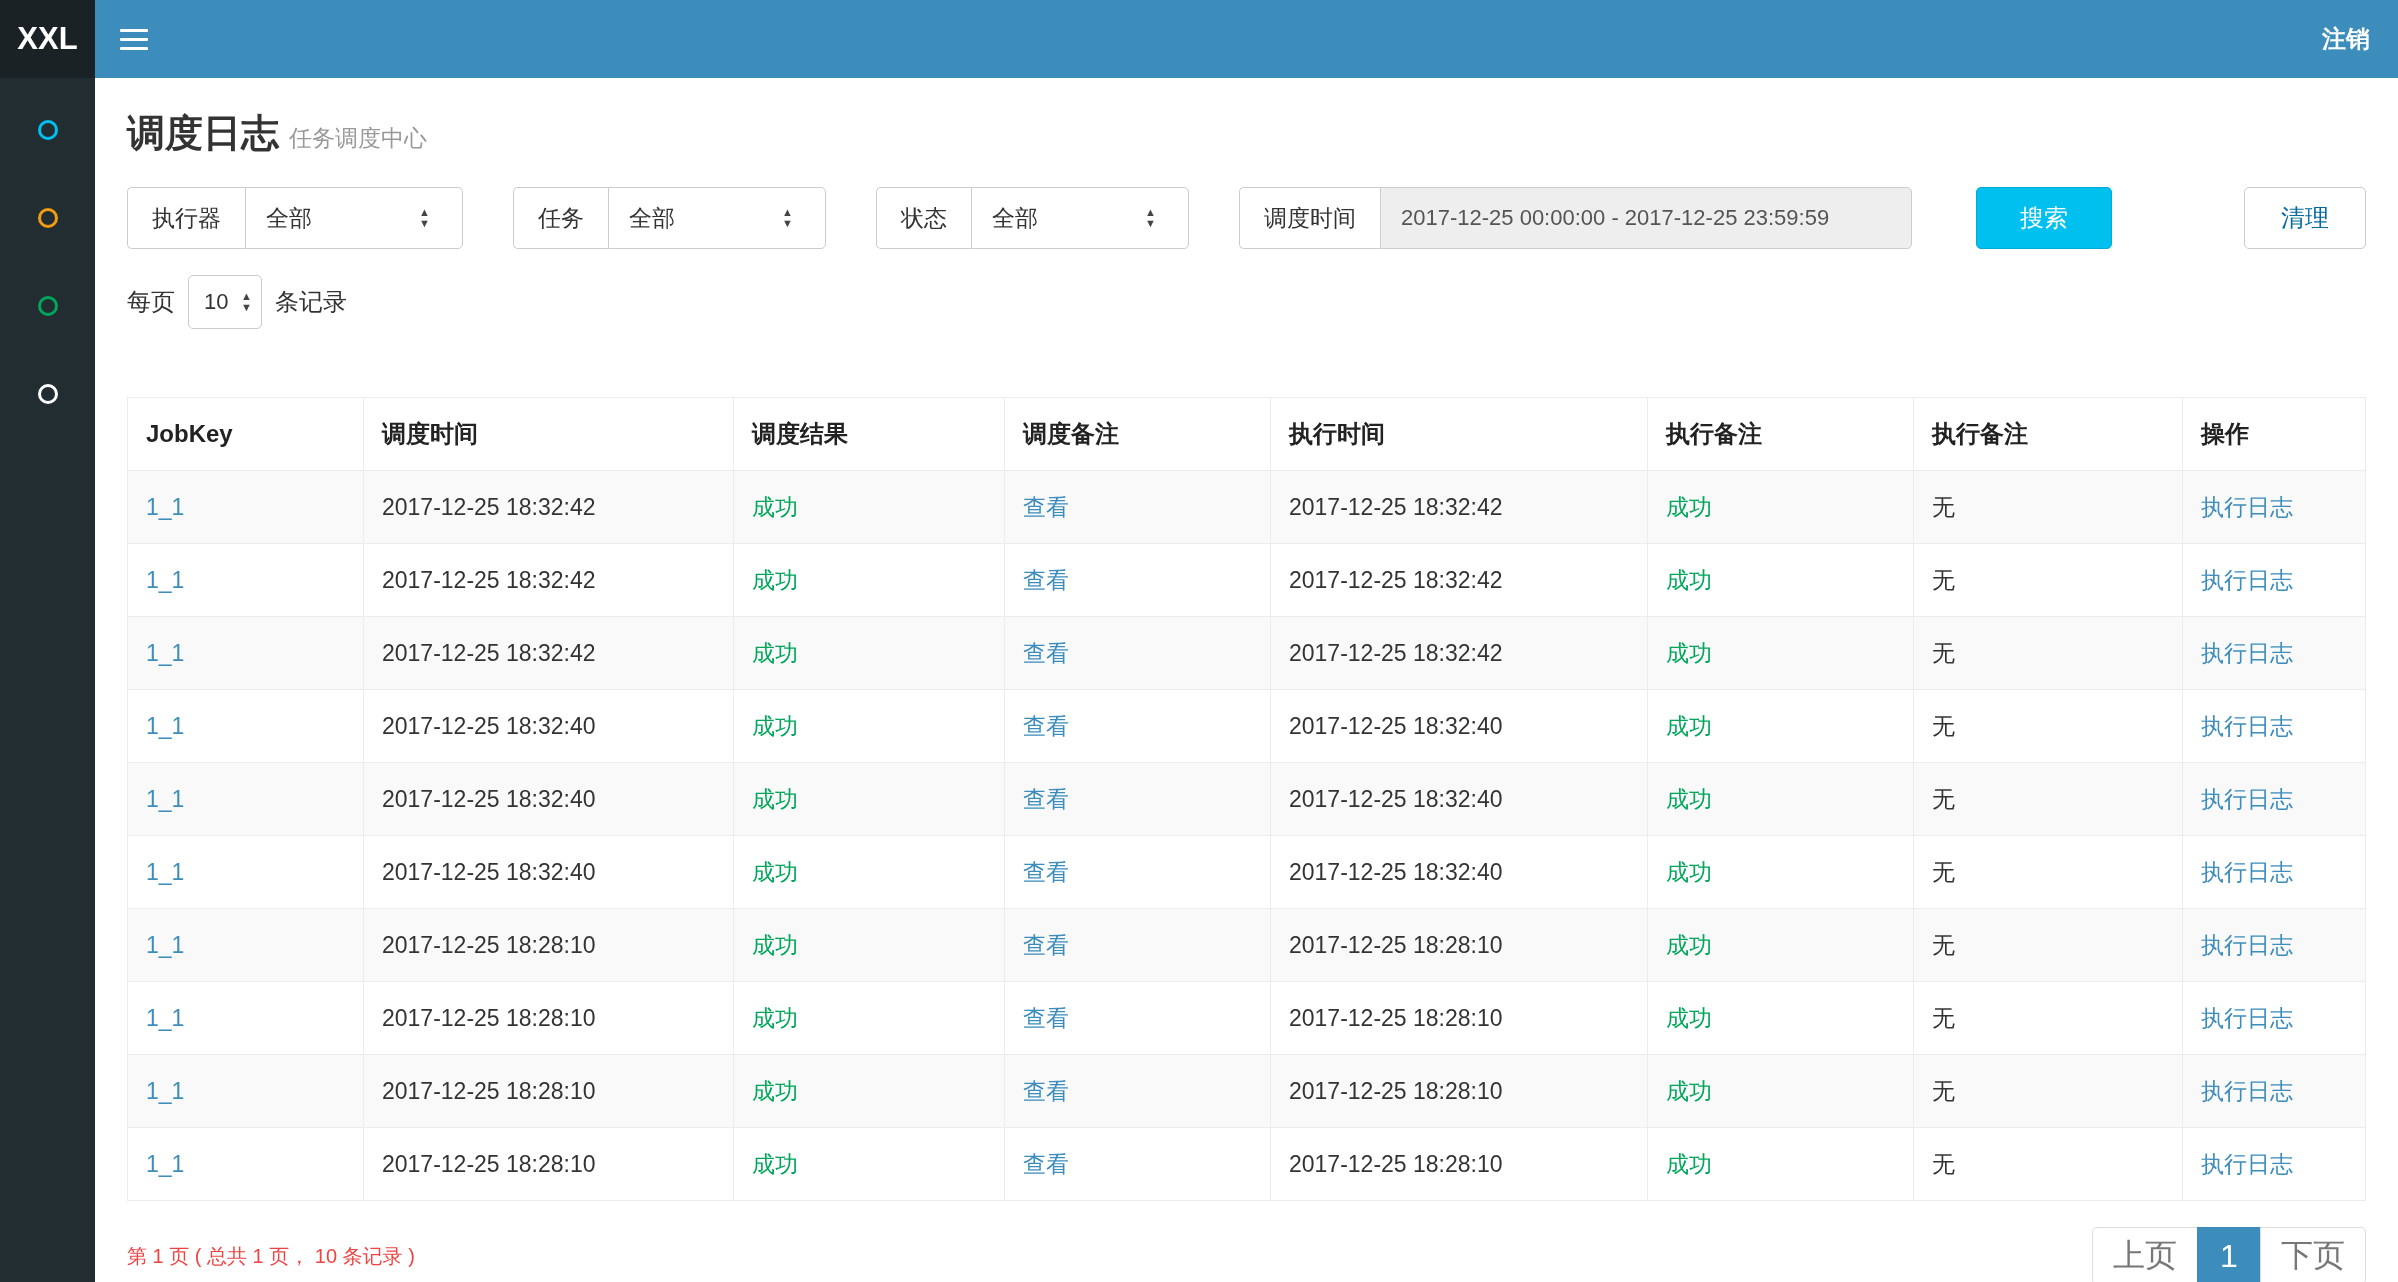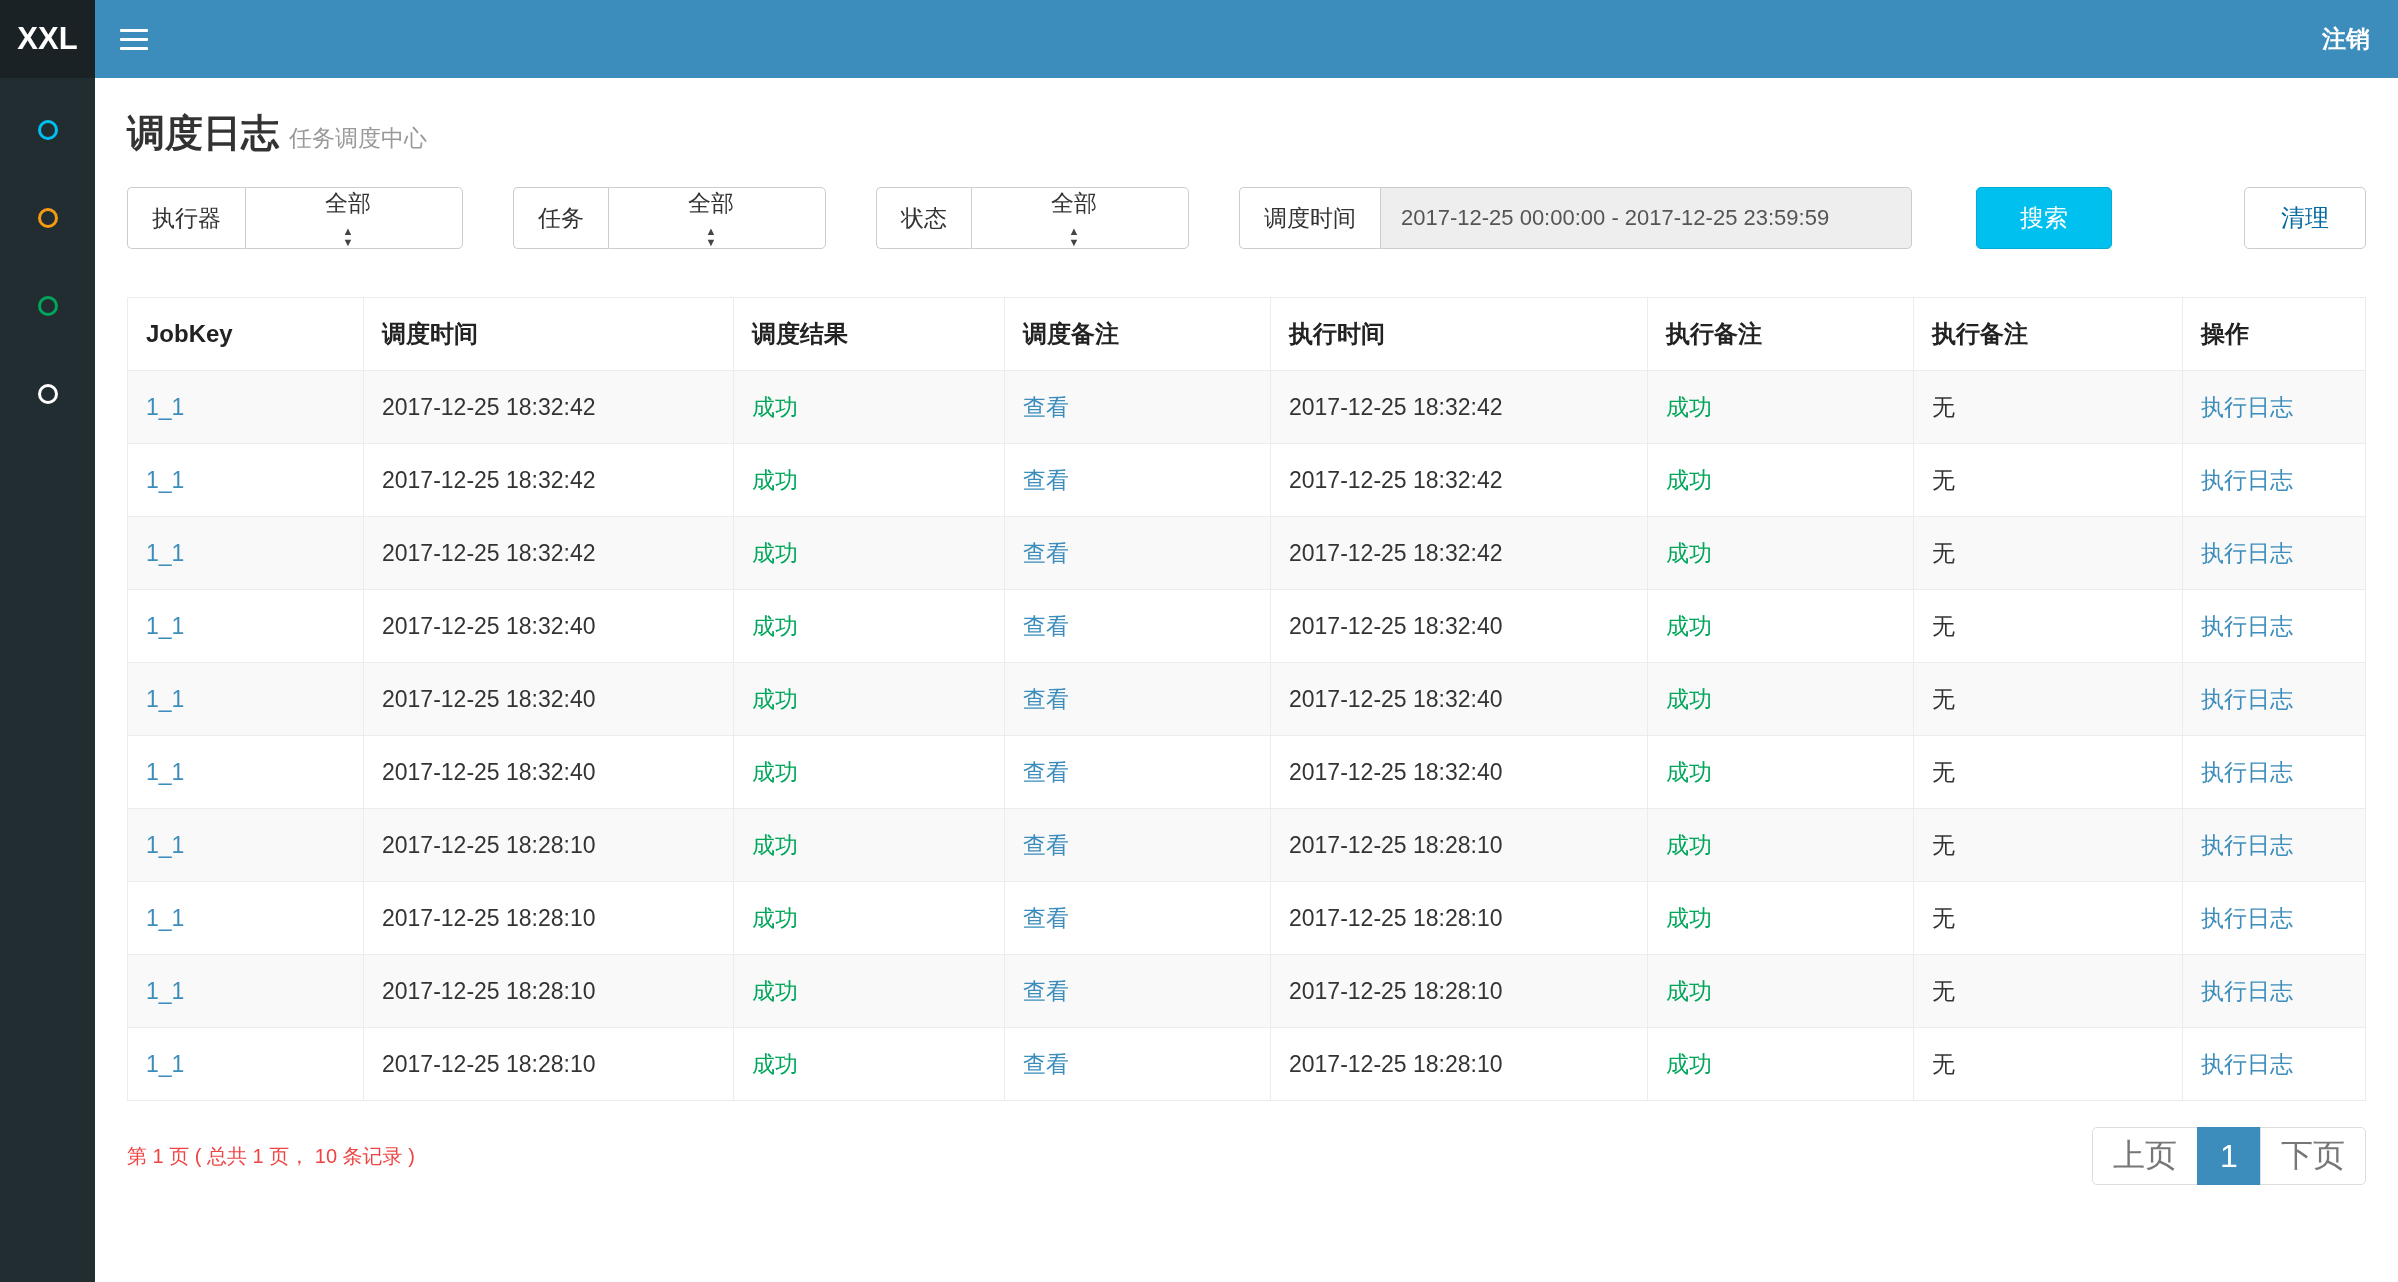--- a/index.html
+++ b/index.html
@@ -32,21 +32,21 @@
   .content-header { padding:30px 32px 14px 32px; }
   .page-title { font-size:38px; font-weight:700; color:#333; display:inline; margin:0; }
   .page-subtitle { font-size:23px; font-weight:400; color:#999; margin-left:10px; }
 
   
   .filters { display:flex; align-items:center; padding:14px 32px 0 32px; }
   .input-group { display:flex; height:62px; }
   .addon { background:#fff; border:1px solid #ccc; border-right:0; border-radius:5px 0 0 5px;
            display:flex; align-items:center; padding:0 24px; color:#333; white-space:nowrap; }
   .selectbox { border:1px solid #ccc; border-radius:0 5px 5px 0; background:#fff; cursor:pointer;
-           display:flex; align-items:center; justify-content:space-between; padding:0 32px 0 20px; width:218px;flex-direction:column; }
+           display:flex; align-items:center; justify-content:space-between; padding:0 32px 0 20px; width:218px; }
   .spin { display:flex; flex-direction:column; align-items:center; color:#444; }
   .spin::before { content:"▲"; font-size:11px; line-height:11px; }
   .spin::after  { content:"▼"; font-size:11px; line-height:11px; }
   .date-input { background:#eee; border:1px solid #ccc; border-radius:0 5px 5px 0; width:532px;
            display:flex; align-items:center; padding:0 20px; color:#555; font-size:22px; white-space:nowrap; cursor:pointer; }
   .gap { width:50px; flex:none; }
   .btn { height:62px; border-radius:5px; font-size:24px; display:flex; align-items:center; justify-content:center; cursor:pointer; border:1px solid transparent; }
   .btn-search { width:136px; margin-left:64px; background:#00c0ef; border-color:#00acd6; color:#fff; }
   .btn-clear  { width:122px; margin-left:auto; background:#fff; border-color:#ccc; color:#0369a1; }
 
@@ -134,20 +134,28 @@
       </div>
       <div class="gap"></div>
       <div class="input-group">
         <span class="addon">调度时间</span>
         <div class="date-input">2017-12-25 00:00:00 - 2017-12-25 23:59:59</div>
       </div>
       <div class="btn btn-search">搜索</div>
       <div class="btn btn-clear">清理</div>
     </div>
 
+    <div class="pagesize-row">
+      <span>每页</span>
+      <div class="small-select">
+        <span>10</span>
+        <span class="spin"></span>
+      </div>
+      <span>条记录</span>
+    </div>
 
     <div class="table-wrap">
       <table class="log-table">
         <colgroup>
           <col style="width:236px">
             <col style="width:370px">
             <col style="width:271px">
             <col style="width:266px">
           <col style="width:377px">
             <col style="width:266px">

